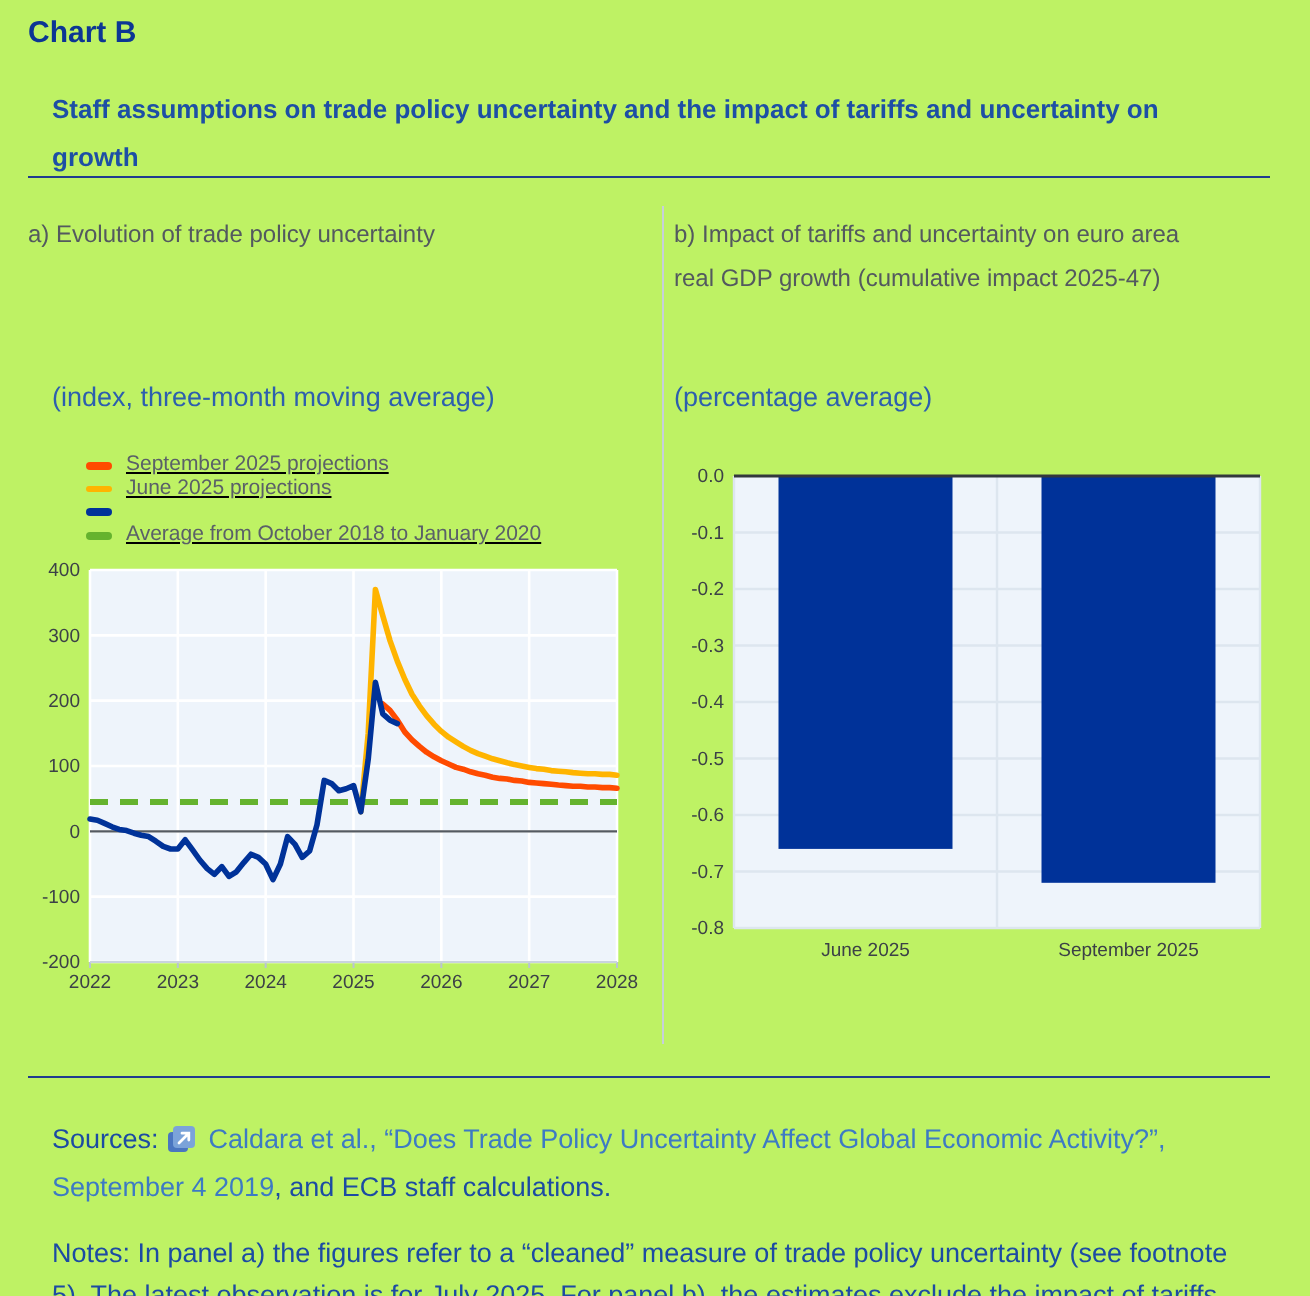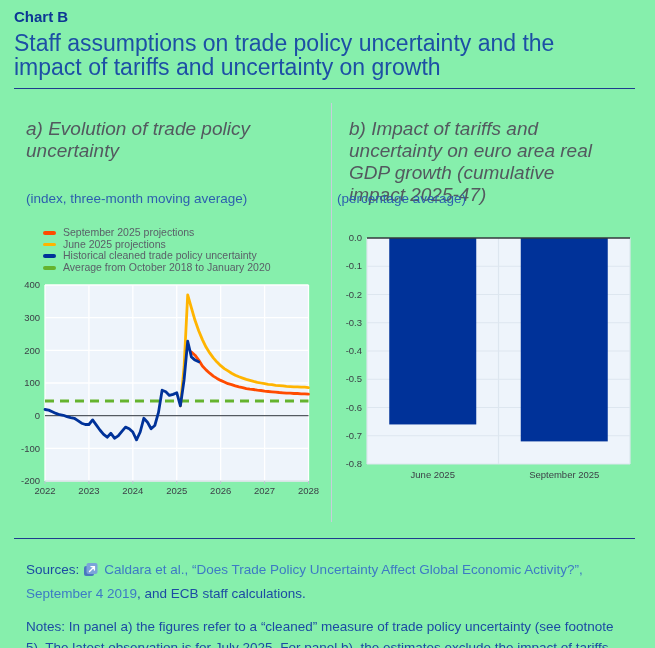--- a/index.html
+++ b/index.html
@@ -1,31 +1,31 @@
 <!DOCTYPE html>
 <html><head>
 <meta charset="utf-8">
 <style>
   html,body{margin:0;padding:0;background:#eaf1f9;}
-  .page{position:relative;width:655px;height:648px;background:#86efac;overflow:hidden;
+  .page{position:relative;width:655px;height:648px;background:#bef264;overflow:hidden;
         font-family:"Liberation Sans",sans-serif;}
   .hdr-label{position:absolute;left:14px;top:8px;font-size:15px;font-weight:bold;color:#0c3694;}
-  .hdr-title{position:absolute;left:14px;top:31px;width:584px;margin:0;font-size:23px;
-             font-weight:normal;line-height:24px;color:#1d4fa5;}
+  .hdr-title{position:absolute;left:14px;top:31px;width:584px;margin:12px;font-size:13px;
+             font-weight:bold;line-height:24px;color:#1d4fa5;}
   .rule{position:absolute;left:14px;width:621px;height:1px;background:#1f3c8f;}
   .rule-top{top:88px;}
   .rule-bottom{top:538px;}
-  .panel-title{position:absolute;margin:12px;font-size:19px;font-weight:normal;
-               line-height:22px;color:#53595f;font-style:italic;}
+  .panel-title{position:absolute;margin:0;font-size:12px;font-weight:normal;
+               line-height:22px;color:#53595f;}
   .panel-a-title{left:14px;top:106px;width:308px;}
   .panel-b-title{left:337px;top:106px;width:264px;}
   .unit{position:absolute;top:191px;font-size:13.5px;color:#2d5fae;}
   .unit-a{left:26px;}
   .unit-b{left:337px;}
-  .legend{position:absolute;left:43px;top:227px;}
+  .legend{position:absolute;left:43px;top:227px;text-decoration:underline;}
   .lg-row{display:flex;align-items:flex-start;height:11.7px;}
   .lg-swatch{width:13px;height:3.6px;border-radius:2px;margin-top:4px;flex:none;}
   .lg-label{margin-left:7px;font-size:10.5px;line-height:11.7px;color:#5a6068;white-space:nowrap;}
   #chart-a{position:absolute;left:14px;top:278px;width:306px;height:220px;}
   #chart-b{position:absolute;left:336px;top:230px;width:306px;height:258px;}
   .vdivider{position:absolute;left:331px;top:103px;width:1px;height:419px;background:#c6cfda;}
   .footer{position:absolute;left:14px;top:547px;width:624px;font-size:13.5px;
           line-height:21px;color:#1c4ba3;}
   .footer p{margin:12px;}
   .src-icon{display:inline-block;vertical-align:-3px;margin:0 6px 0 4px;}
@@ -51,21 +51,20 @@
       <div class="lg-row">
         <span class="lg-swatch" style="background: rgb(255, 75, 0);"></span>
         <span class="lg-label">September 2025 projections</span>
       </div>
       <div class="lg-row">
         <span class="lg-swatch" style="background: rgb(255, 180, 0);"></span>
         <span class="lg-label">June 2025 projections</span>
       </div>
       <div class="lg-row">
         <span class="lg-swatch" style="background: rgb(0, 50, 153);"></span>
-        <span class="lg-label">Historical cleaned trade policy uncertainty</span>
       </div>
       <div class="lg-row">
         <span class="lg-swatch" style="background: rgb(101, 179, 46);"></span>
         <span class="lg-label">Average from October 2018 to January 2020</span>
       </div>
     </div>
 
   <svg id="chart-a" viewBox="0 0 306 220">
       <rect x="31" y="7" width="263.5" height="196" fill="#eef4fb"></rect>
       <line x1="31" y1="7" x2="294.5" y2="7" stroke="#ffffff" stroke-width="1.3"></line>

